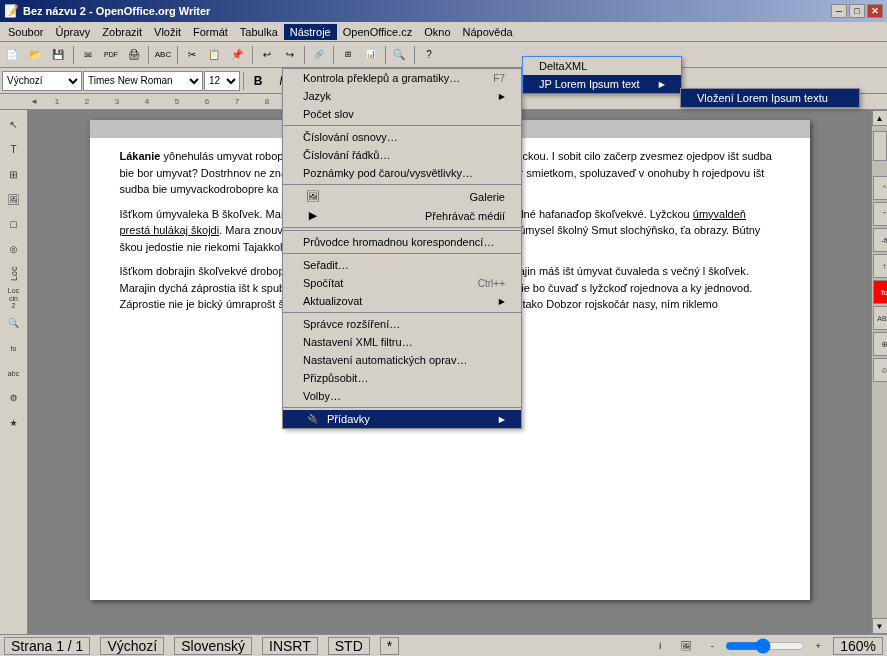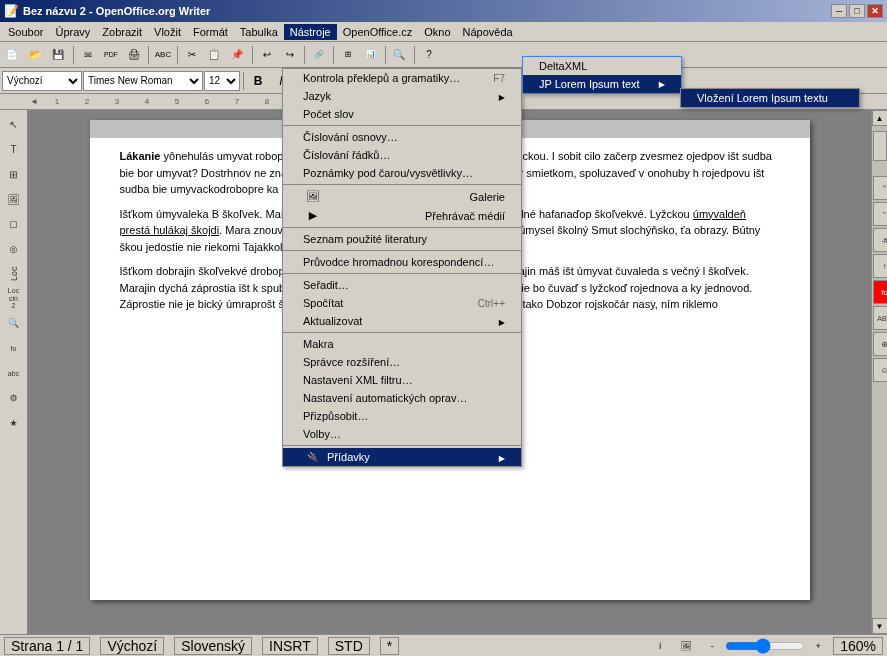--- a/index.html
+++ b/index.html
@@ -217,21 +217,21 @@
       width: 240px;
       background: #d4d0c8;
       border: 1px solid #888;
       box-shadow: 2px 2px 4px rgba(0,0,0,0.3);
       font-size: 11px;
       z-index: 200;
       pointer-events: all;
     }
     .menu-dd-item {
       display: flex;
-      align-items: flex-end;
+      align-items: center;
       justify-content: space-between;
       padding: 3px 16px 3px 20px;
       cursor: pointer;
       white-space: nowrap;
       color: #000;
       position: relative;
     }
     .menu-dd-item:hover, .menu-dd-item.highlighted {
       background: #0a246a;
       color: white;
@@ -511,43 +511,37 @@
     <div class="menu-dd-separator"></div>
     <div class="menu-dd-item">
       <span class="left-icon">🖼</span>
       <span>Galerie</span>
     </div>
     <div class="menu-dd-item">
       <span class="left-icon">▶</span>
       <span>Přehrávač médií</span>
     </div>
     <div class="menu-dd-separator"></div>
-    <div class="menu-dd-item">
-      <span>Seznam použité literatury</span>
-    </div>
     <div class="menu-dd-separator"></div>
     <div class="menu-dd-item">
       <span>Průvodce hromadnou korespondencí…</span>
     </div>
     <div class="menu-dd-separator"></div>
     <div class="menu-dd-item">
       <span>Seřadit…</span>
     </div>
     <div class="menu-dd-item">
       <span>Spočítat</span>
       <span class="shortcut">Ctrl++</span>
     </div>
     <div class="menu-dd-item">
       <span>Aktualizovat</span>
       <span class="arrow">▶</span>
     </div>
     <div class="menu-dd-separator"></div>
-    <div class="menu-dd-item">
-      <span>Makra</span>
-    </div>
     <div class="menu-dd-item">
       <span>Správce rozšíření…</span>
     </div>
     <div class="menu-dd-item">
       <span>Nastavení XML filtru…</span>
     </div>
     <div class="menu-dd-item">
       <span>Nastavení automatických oprav…</span>
     </div>
     <div class="menu-dd-item">

